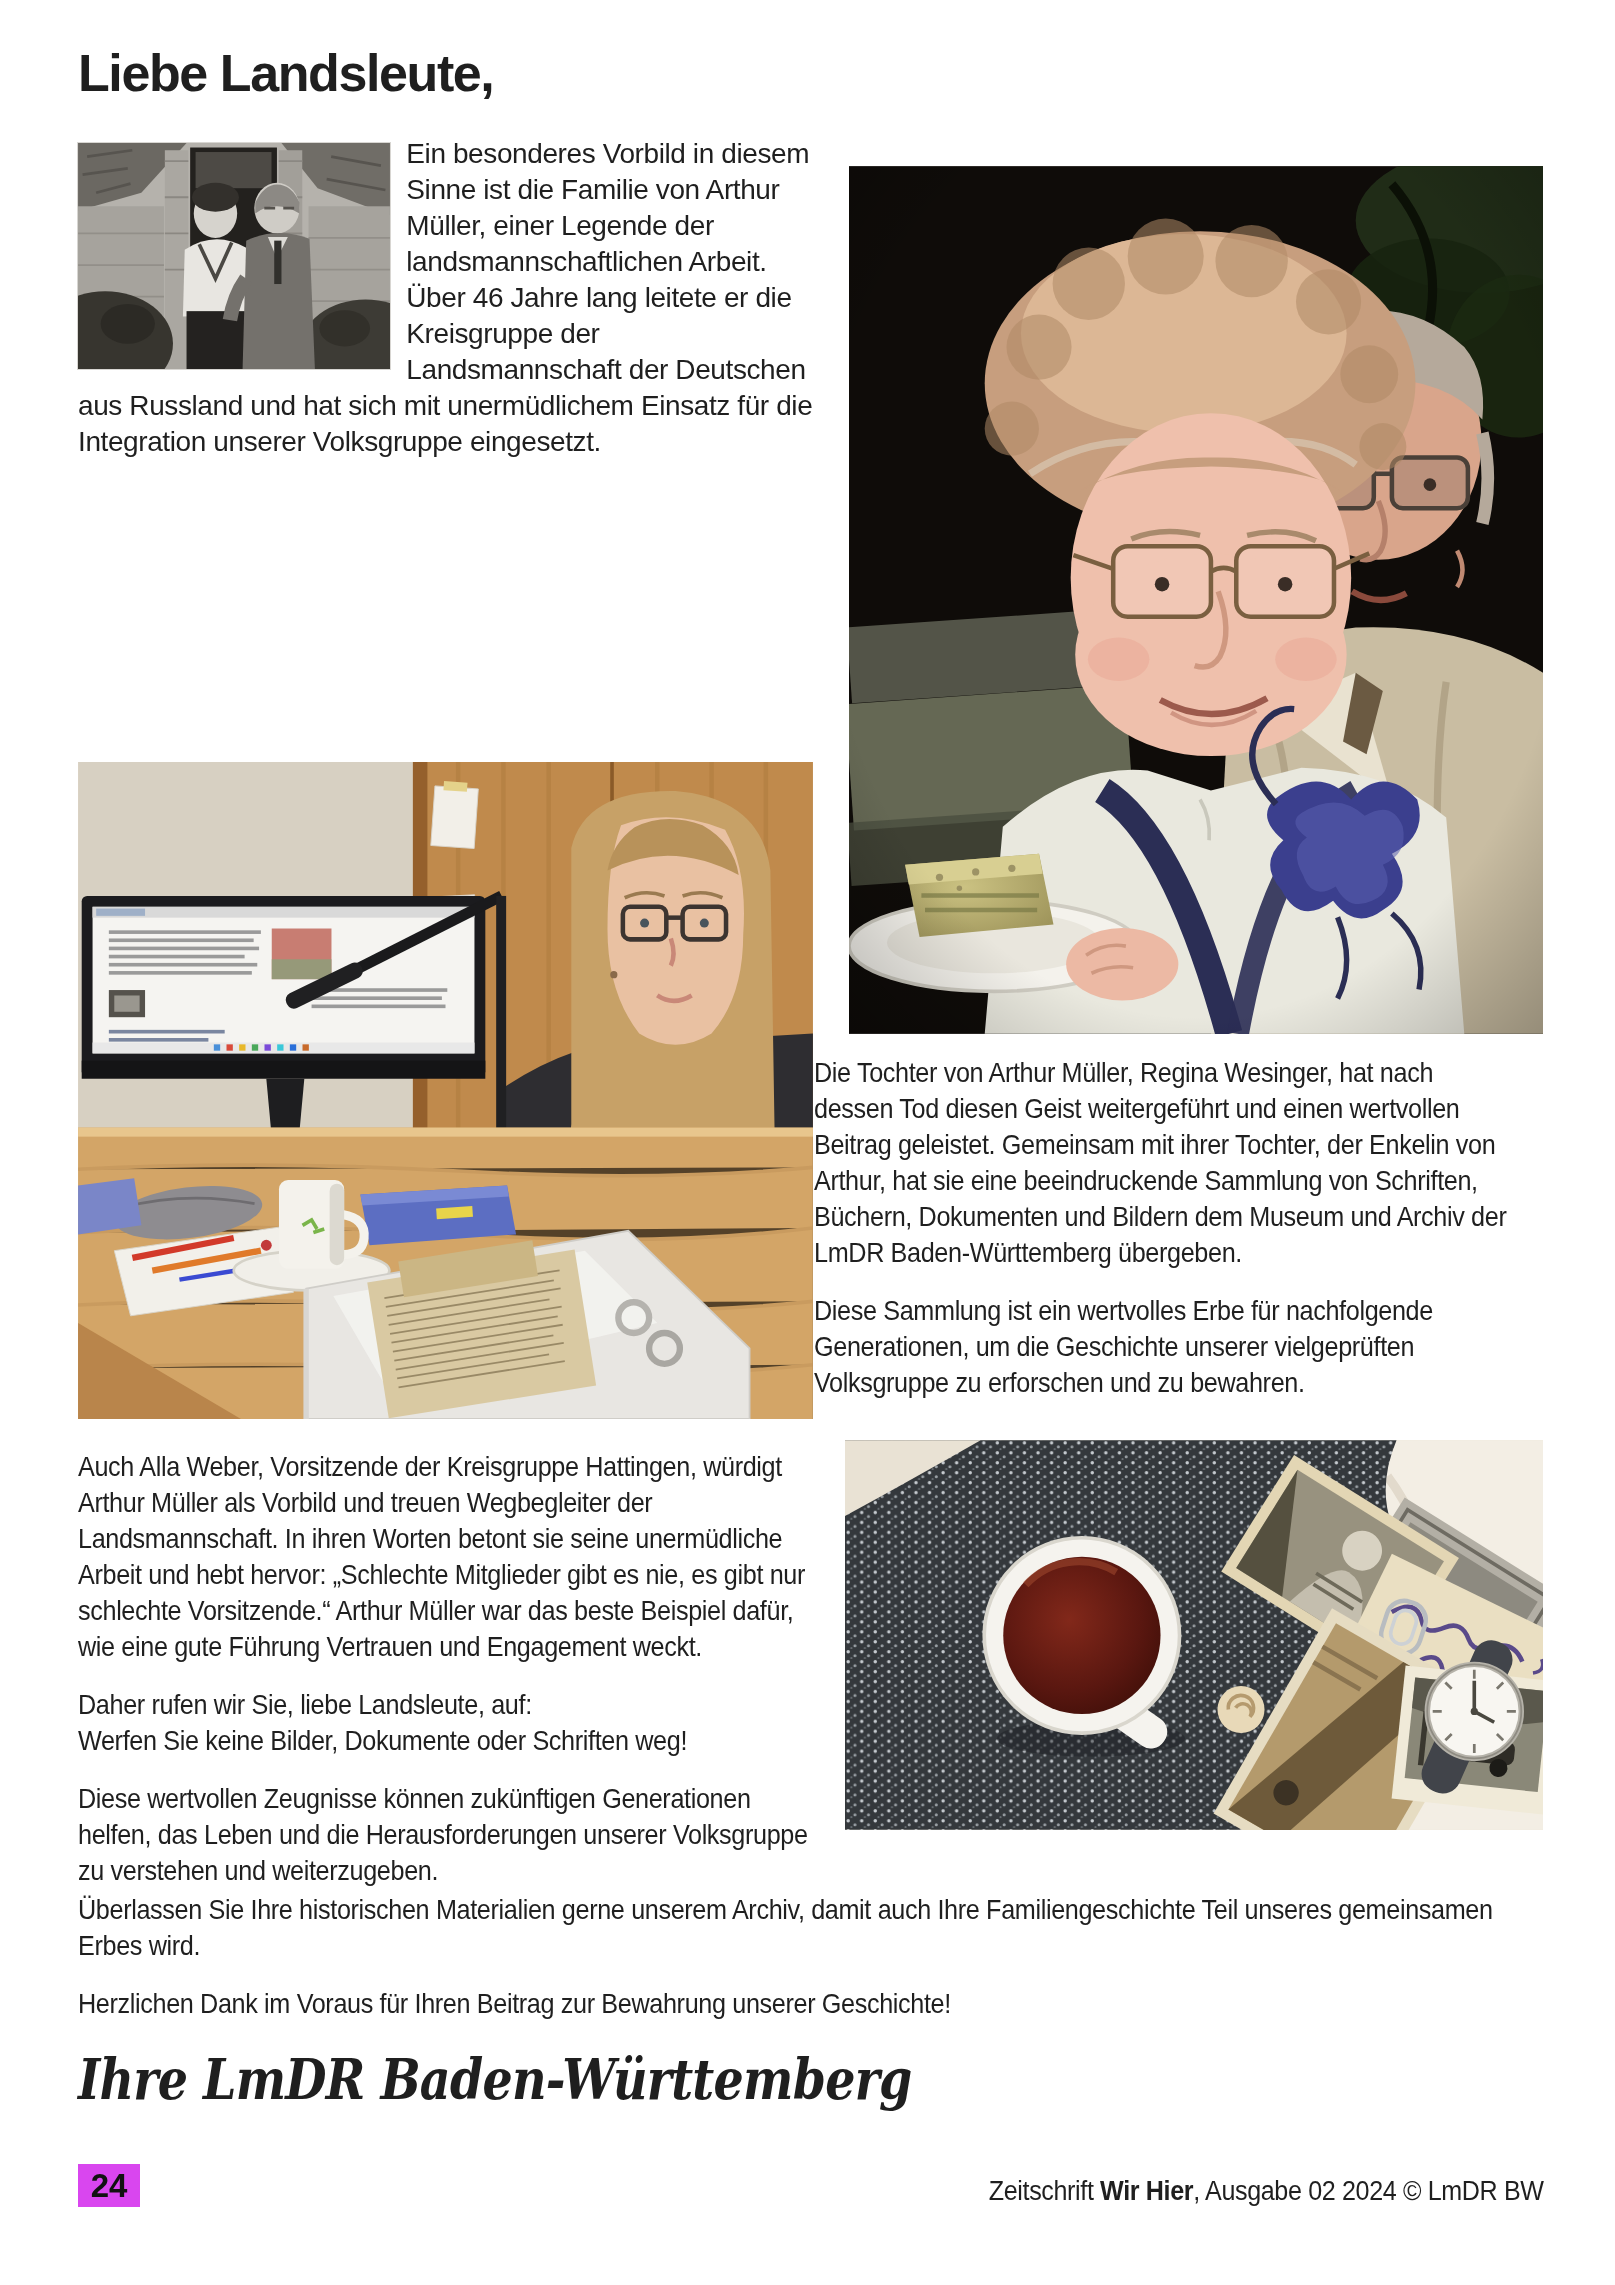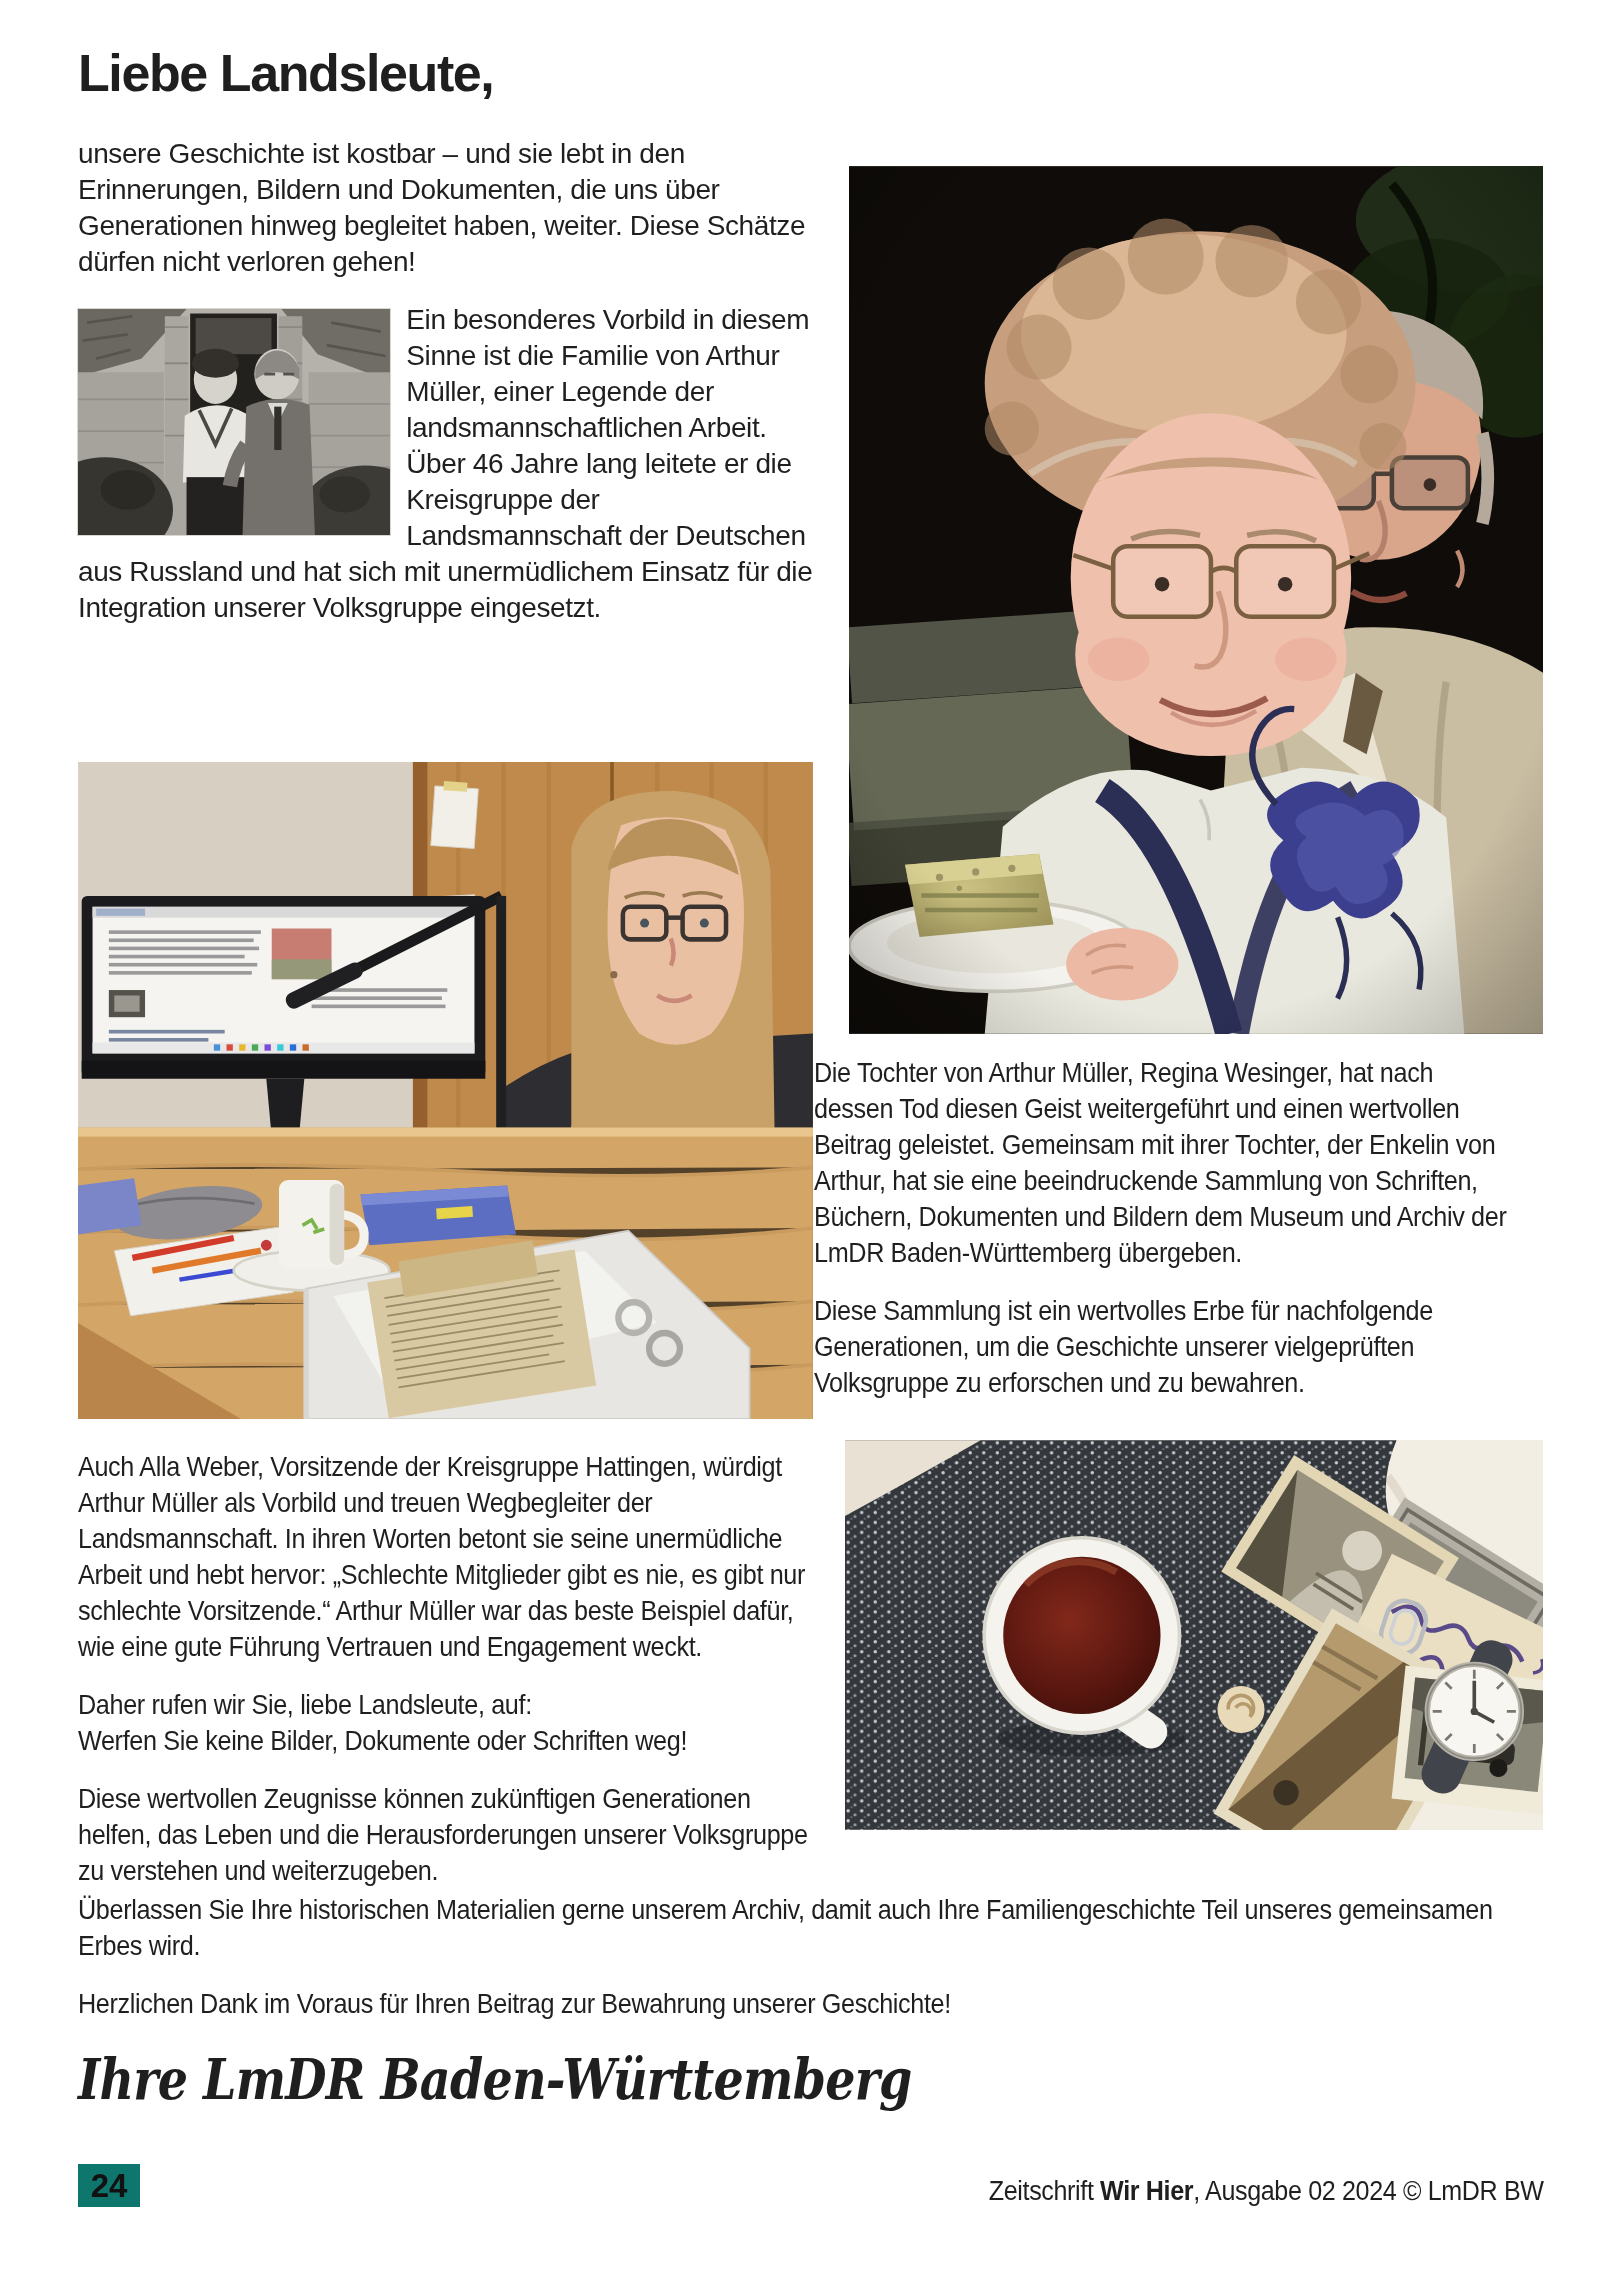--- a/index.html
+++ b/index.html
@@ -46,21 +46,20 @@
   .credit b{font-weight:700;}
 </style>
 </head>
 <body>
 
 <div class="page">
 
   <div class="title">Liebe Landsleute,</div>
 
   <div class="col-left-top">
-    <p class="para">unsere Geschichte ist kostbar – und sie lebt in den Erinnerungen, Bildern und Dokumenten, die uns über Generationen hinweg begleitet haben, weiter. Diese Schätze dürfen nicht verloren gehen!</p>
 
     <div class="para">
       <span class="photo photo-bw">
         <svg width="312" height="226" viewBox="0 0 345 250" aria-hidden="true">
           <rect width="345" height="250" fill="#b5b2ac"></rect>
 
           <polygon points="0,0 120,0 70,55 0,75" fill="#6b6862"></polygon>
           <polygon points="225,0 345,0 345,80 265,50" fill="#706d67"></polygon>
           <path d="M10,15 L60,8 M5,35 L55,28 M20,55 L58,45 M280,15 L335,25 M275,40 L340,52" stroke="#57544f" stroke-width="3" fill="none"></path>
 
@@ -427,19 +426,19 @@
       <circle cx="696" cy="300" r="4" fill="#4a4840"></circle>
     </svg>
   </div>
 
   <div class="closing">
     <p class="para condw">Überlassen Sie Ihre historischen Materialien gerne unserem Archiv, damit auch Ihre Familiengeschichte Teil unseres gemeinsamen Erbes wird.</p>
     <p class="para condw">Herzlichen Dank im Voraus für Ihren Beitrag zur Bewahrung unserer Geschichte!</p>
     <div class="signature">Ihre LmDR Baden-Württemberg</div>
   </div>
 
-  <div class="page-number" style="background: #0f766e;">24</div>
+  <div class="page-number" style="background: #d946ef;">24</div>
   <div class="credit">
     <span>Zeitschrift </span><b>Wir Hier</b><span>, Ausgabe 02 2024 © LmDR BW</span>
   </div>
 
 </div>
 
 
 </body></html>

